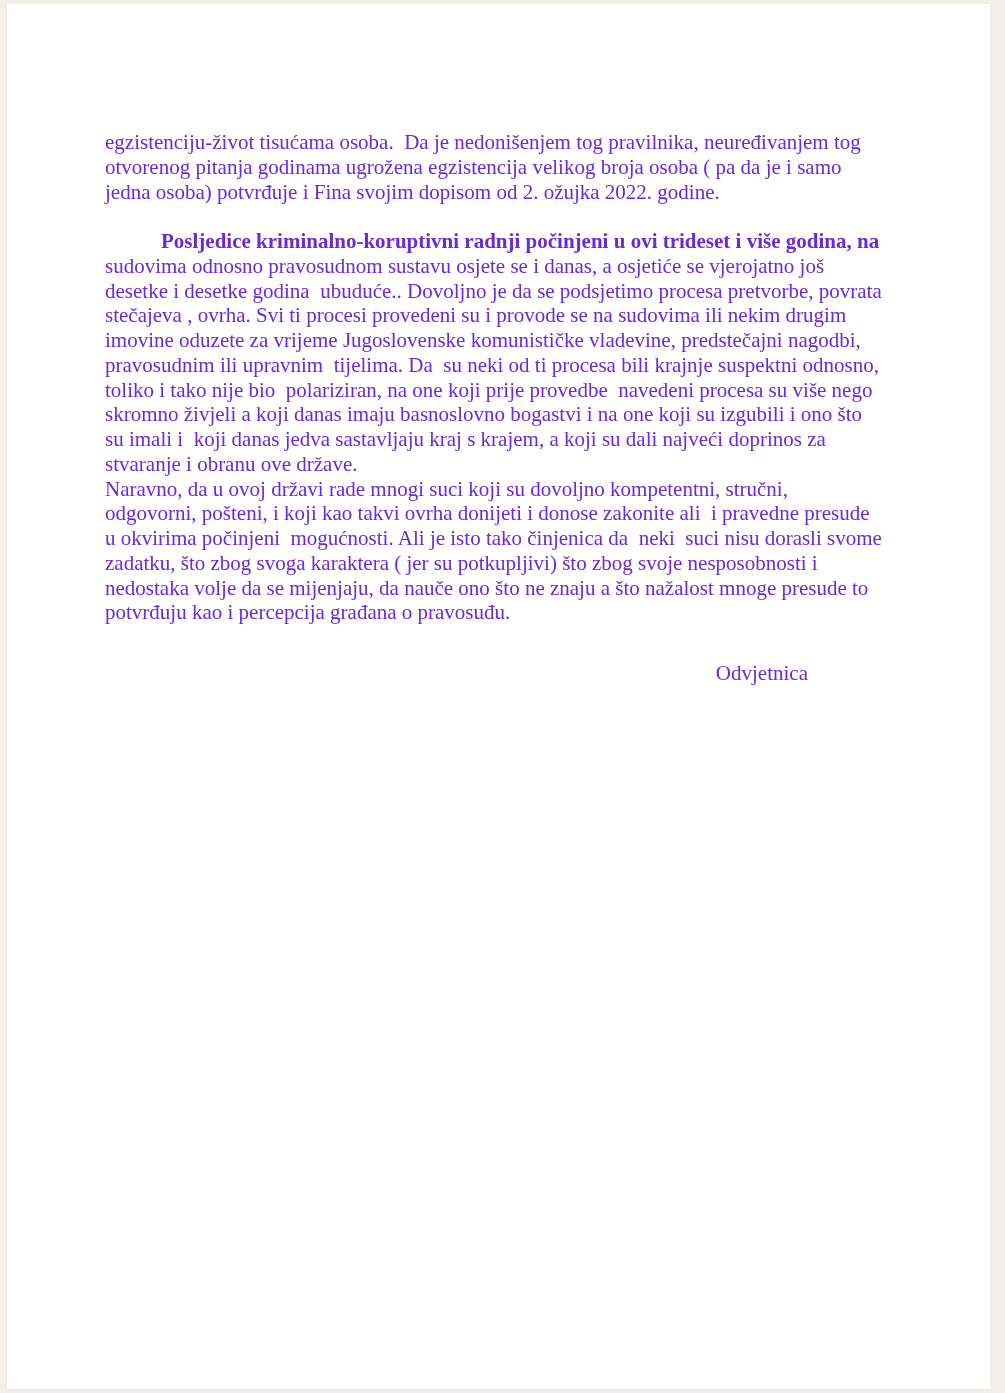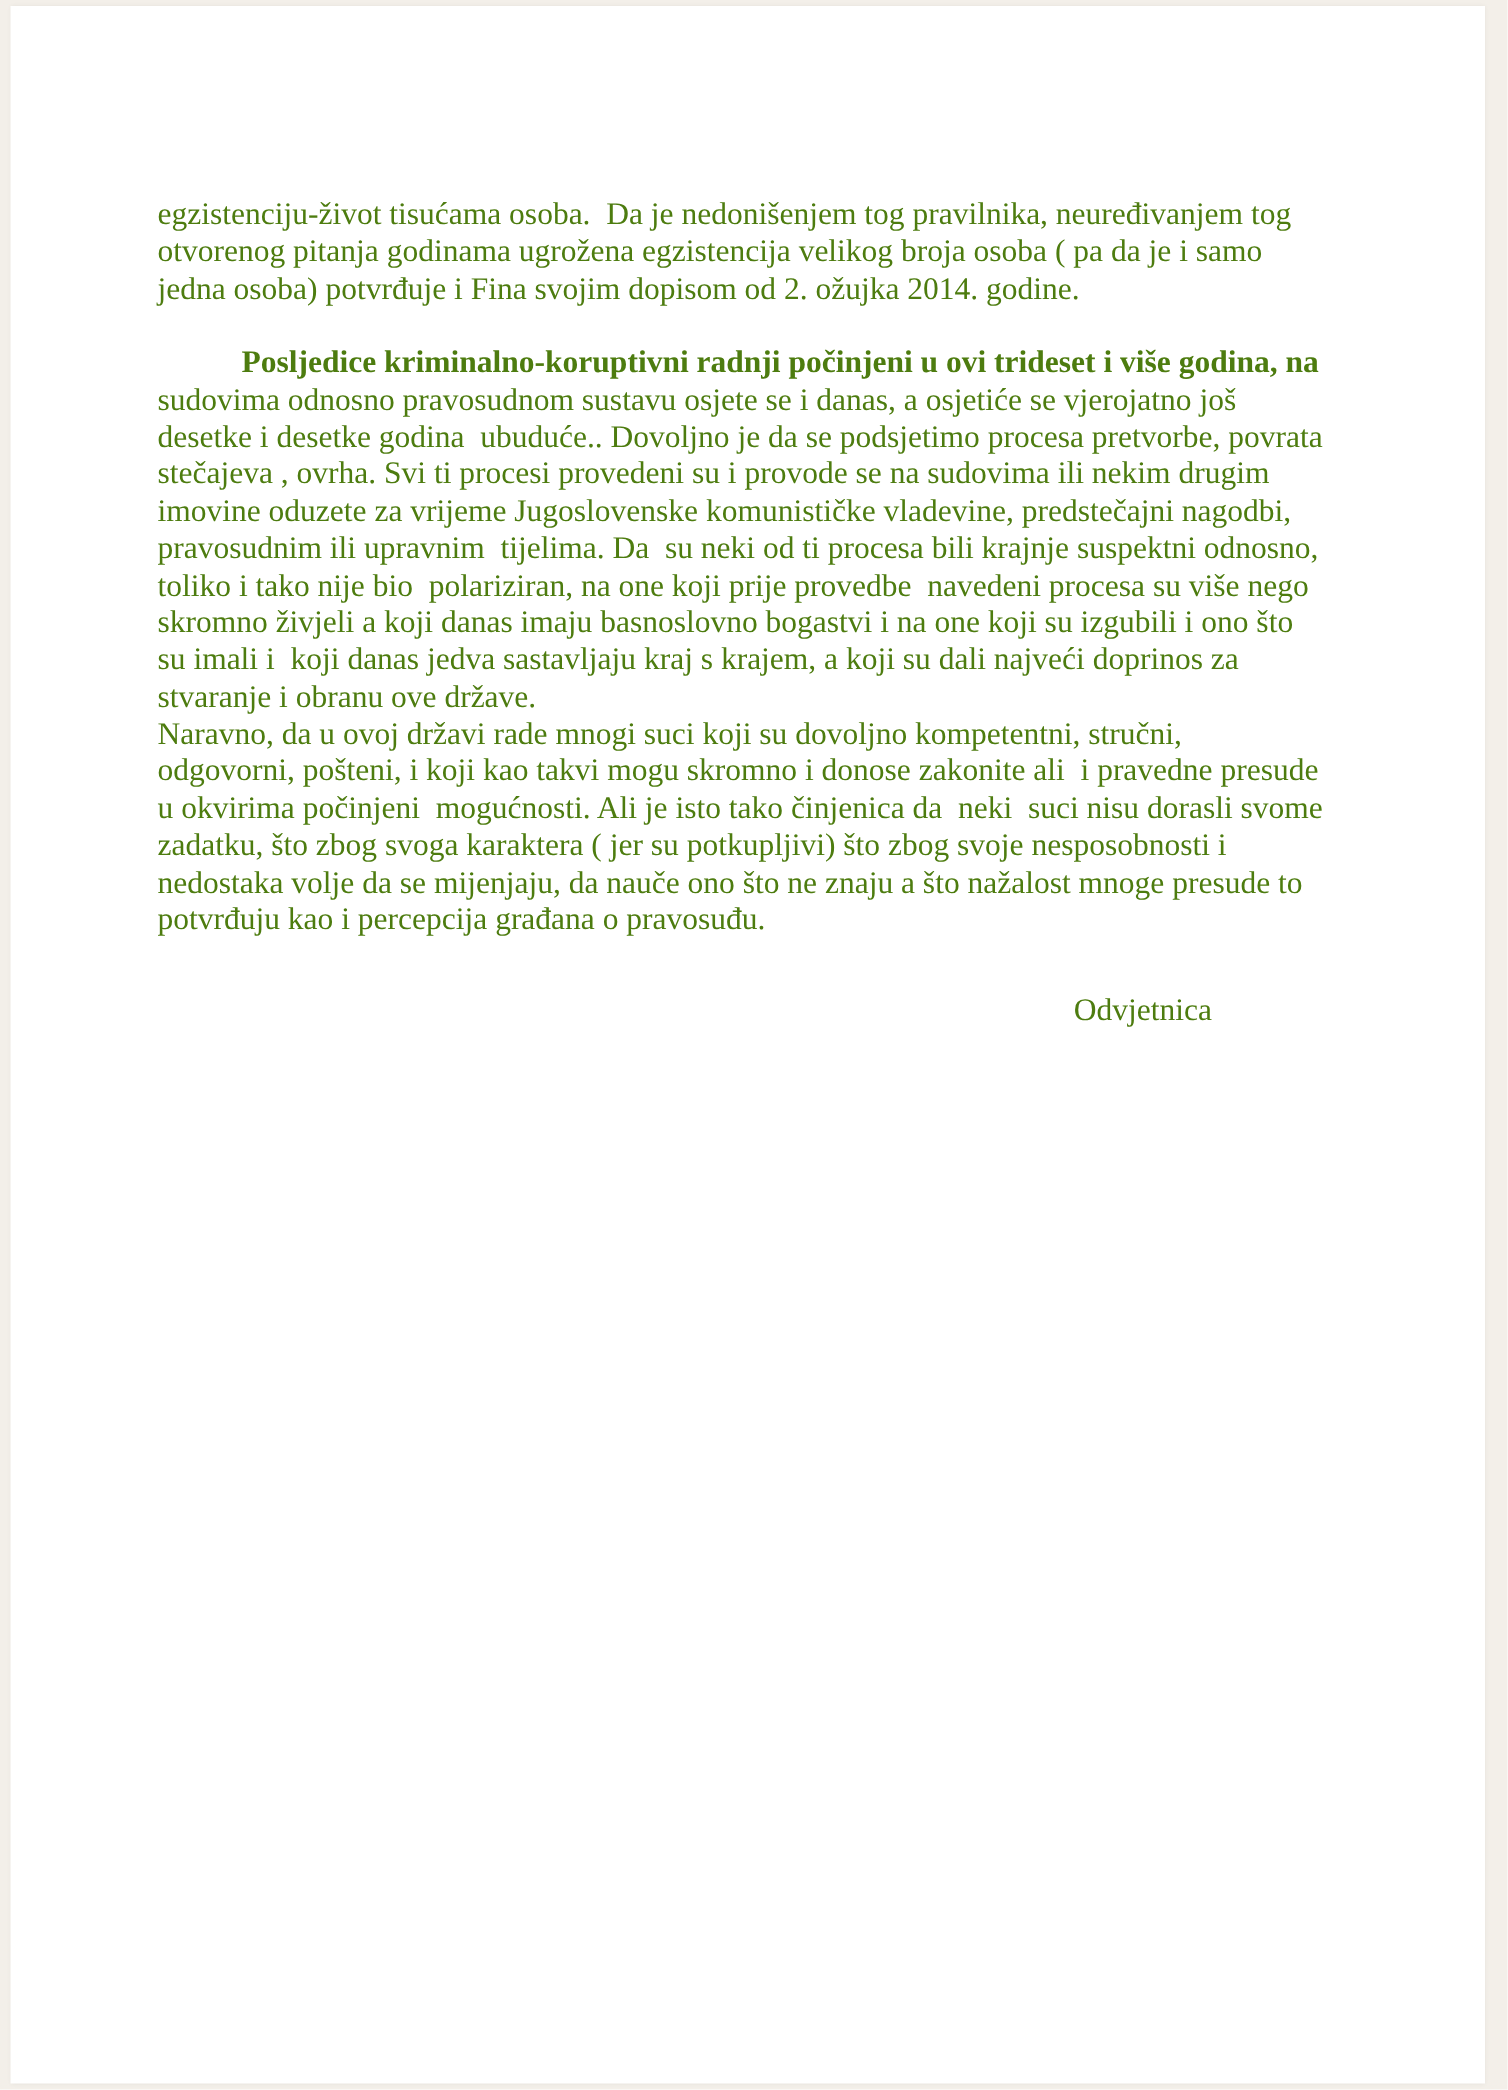--- a/index.html
+++ b/index.html
@@ -23,21 +23,21 @@
     box-shadow: 0 0 3px rgba(0,0,0,0.06);
   }
   .body-text {
     position: absolute;
     left: 98px;
     top: 126px;
     width: 824px;
     font-family: "Liberation Serif", "DejaVu Serif", serif;
     font-size: 21px;
     line-height: 24.75px;
-    color: #4d7c0f;
+    color: #6d28d9;
   }
   .line {
     white-space: pre;
     height: 24.75px;
   }
   .para-gap-after {
     margin-bottom: 24.75px;
   }
   .indent-first .line:first-child {
     padding-left: 56px;
@@ -56,39 +56,39 @@
 </style>
 </head>
 <body>
 
 <div class="paper">
   <div class="body-text">
 
     <div class="para para-gap-after">
       <div class="line">egzistenciju-život tisućama osoba.  Da je nedonišenjem tog pravilnika, neuređivanjem tog</div>
       <div class="line">otvorenog pitanja godinama ugrožena egzistencija velikog broja osoba ( pa da je i samo</div>
-      <div class="line">jedna osoba) potvrđuje i Fina svojim dopisom od 2. ožujka 2014. godine.</div>
+      <div class="line">jedna osoba) potvrđuje i Fina svojim dopisom od 2. ožujka 2022. godine.</div>
     </div>
 
     <div class="para indent-first">
       <div class="line">Posljedice kriminalno-koruptivni radnji počinjeni u ovi trideset i više godina, na</div>
       <div class="line">sudovima odnosno pravosudnom sustavu osjete se i danas, a osjetiće se vjerojatno još</div>
       <div class="line">desetke i desetke godina  ubuduće.. Dovoljno je da se podsjetimo procesa pretvorbe, povrata</div>
       <div class="line">stečajeva , ovrha. Svi ti procesi provedeni su i provode se na sudovima ili nekim drugim</div>
       <div class="line">imovine oduzete za vrijeme Jugoslovenske komunističke vladevine, predstečajni nagodbi,</div>
       <div class="line">pravosudnim ili upravnim  tijelima. Da  su neki od ti procesa bili krajnje suspektni odnosno,</div>
       <div class="line">toliko i tako nije bio  polariziran, na one koji prije provedbe  navedeni procesa su više nego</div>
       <div class="line">skromno živjeli a koji danas imaju basnoslovno bogastvi i na one koji su izgubili i ono što</div>
       <div class="line">su imali i  koji danas jedva sastavljaju kraj s krajem, a koji su dali najveći doprinos za</div>
       <div class="line">stvaranje i obranu ove države.</div>
     </div>
 
     <div class="para">
       <div class="line">Naravno, da u ovoj državi rade mnogi suci koji su dovoljno kompetentni, stručni,</div>
-      <div class="line">odgovorni, pošteni, i koji kao takvi mogu skromno i donose zakonite ali  i pravedne presude</div>
+      <div class="line">odgovorni, pošteni, i koji kao takvi ovrha donijeti i donose zakonite ali  i pravedne presude</div>
       <div class="line">u okvirima počinjeni  mogućnosti. Ali je isto tako činjenica da  neki  suci nisu dorasli svome</div>
       <div class="line">zadatku, što zbog svoga karaktera ( jer su potkupljivi) što zbog svoje nesposobnosti i</div>
       <div class="line">nedostaka volje da se mijenjaju, da nauče ono što ne znaju a što nažalost mnoge presude to</div>
       <div class="line">potvrđuju kao i percepcija građana o pravosuđu.</div>
     </div>
 
     <div class="signature">
       <div class="sig-line">Odvjetnica</div>
     </div>
 

